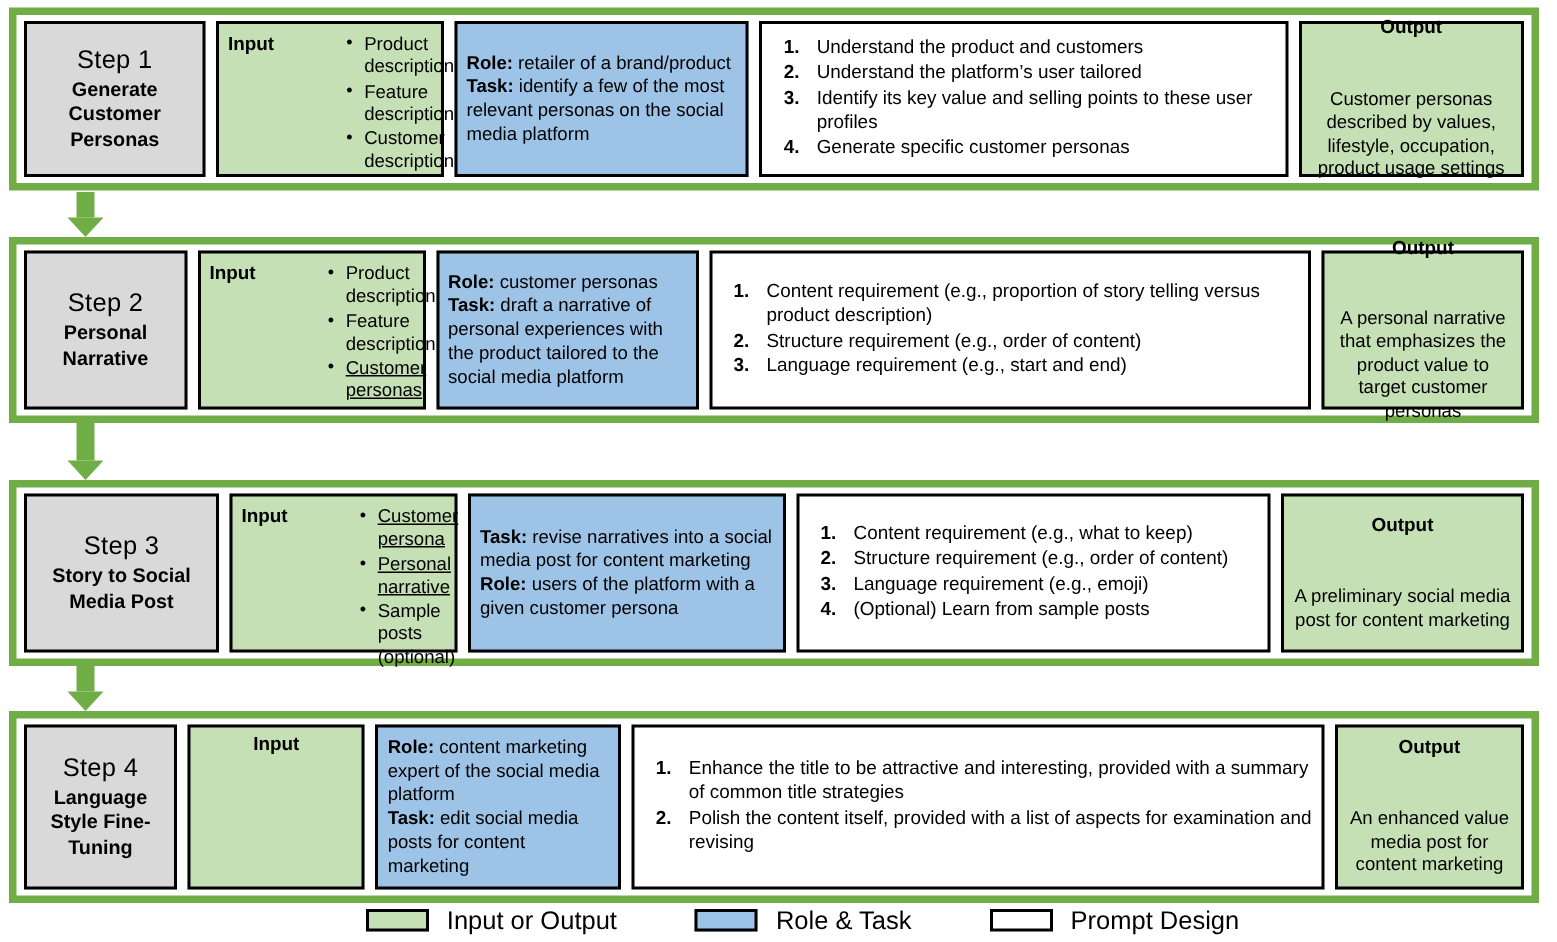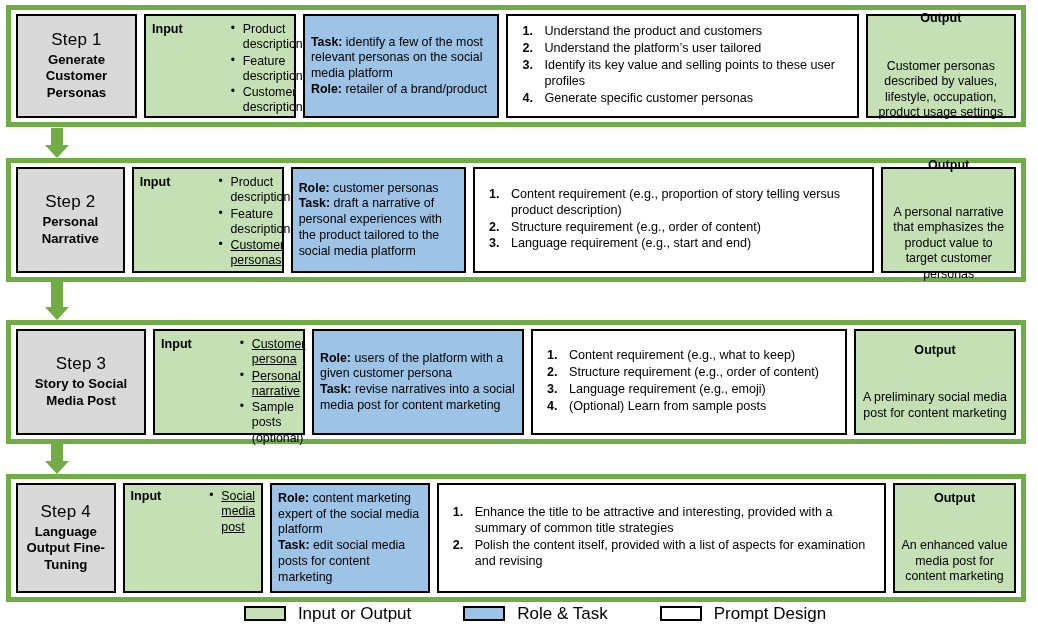--- a/index.html
+++ b/index.html
@@ -210,22 +210,22 @@
       <div class="cell cell-input top-align">
         <div class="box-head">Input</div>
         <ul class="bullets">
           <li><span>Product description</span></li>
           <li><span>Feature description</span></li>
           <li><span>Customer description</span></li>
         </ul>
       </div>
       <div class="cell cell-role">
         <div>
+          <div class="role-line"><b>Role:</b><span> retailer of a brand/product</span></div>
           <div class="role-line"><b>Task:</b><span> identify a few of the most relevant personas on the social media platform</span></div>
-          <div class="role-line"><b>Role:</b><span> retailer of a brand/product</span></div>
         </div>
       </div>
       <div class="cell cell-prompt">
         <ol class="numbered">
           <li><b>Understand</b><span> the product and customers</span></li>
           <li><b>Understand</b><span> the platform’s user tailored</span></li>
           <li><b>Identify</b><span> its key value and selling points to these user profiles</span></li>
           <li><b>Generate</b><span> specific customer personas</span></li>
         </ol>
       </div>
@@ -273,47 +273,44 @@
       <div class="cell cell-input top-align">
         <div class="box-head">Input</div>
         <ul class="bullets">
           <li><span class="u">Customer persona</span></li>
           <li><span class="u">Personal narrative</span></li>
           <li><span>Sample posts (optional)</span></li>
         </ul>
       </div>
       <div class="cell cell-role">
         <div>
+          <div class="role-line"><b>Task:</b><span> revise narratives into a social media post for content marketing</span></div>
           <div class="role-line"><b>Role:</b><span> users of the platform with a given customer persona</span></div>
-          <div class="role-line"><b>Task:</b><span> revise narratives into a social media post for content marketing</span></div>
         </div>
       </div>
       <div class="cell cell-prompt">
         <ol class="numbered">
           <li><b>Content requirement</b><span> (e.g., what to keep)</span></li>
           <li><b>Structure requirement</b><span> (e.g., order of content)</span></li>
           <li><b>Language requirement</b><span> (e.g., emoji)</span></li>
           <li><b>(Optional) Learn</b><span> from sample posts</span></li>
         </ol>
       </div>
       <div class="cell cell-output">
         <div class="box-head">Output</div>
         <div class="out-body">A preliminary social media post for content marketing</div>
       </div>
     </div>
     <div class="step-row" style="top: 474px; height: 128px;">
       <div class="cell cell-step">
         <div class="step-num">Step 4</div>
-        <div class="step-title">Language Output Fine-Tuning</div>
+        <div class="step-title">Language Style Fine-Tuning</div>
       </div>
       <div class="cell cell-input">
         <div class="box-head">Input</div>
-        <ul class="bullets">
-          <li><span class="u">Social media post</span></li>
-        </ul>
       </div>
       <div class="cell cell-role">
         <div>
           <div class="role-line"><b>Role:</b><span> content marketing expert of the social media platform</span></div>
           <div class="role-line"><b>Task:</b><span> edit social media posts for content marketing</span></div>
         </div>
       </div>
       <div class="cell cell-prompt">
         <ol class="numbered">
           <li><b>Enhance</b><span> the title to be attractive and interesting, provided with a summary of common title strategies</span></li>

